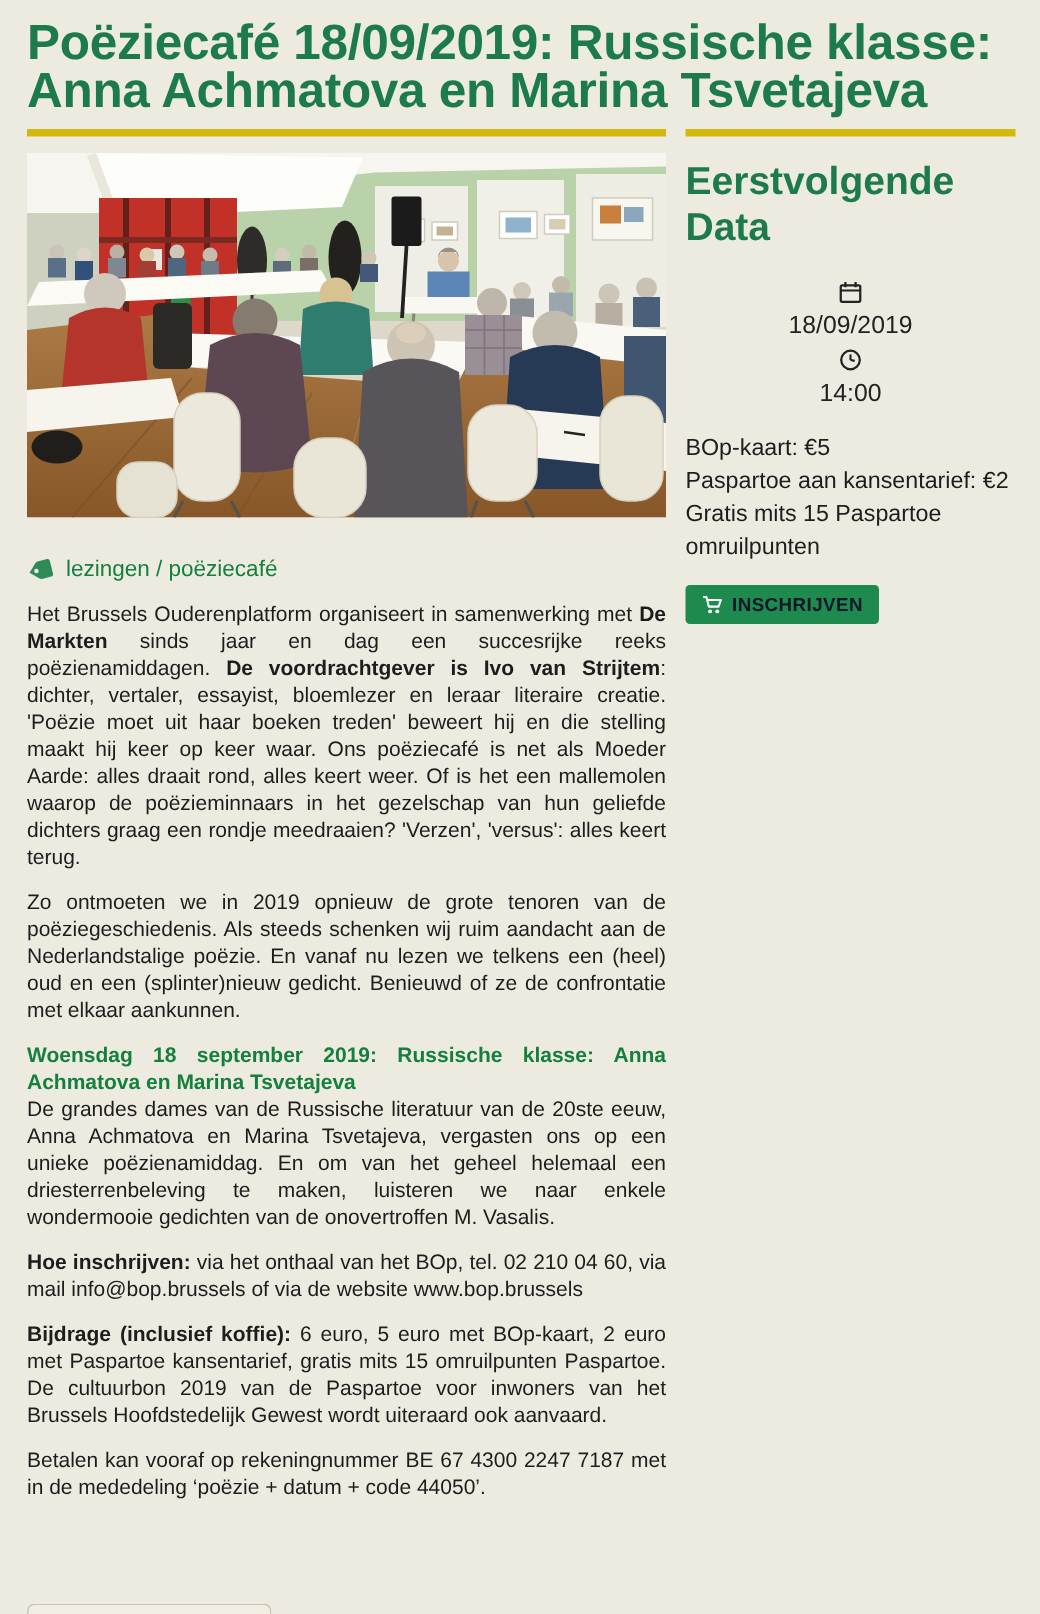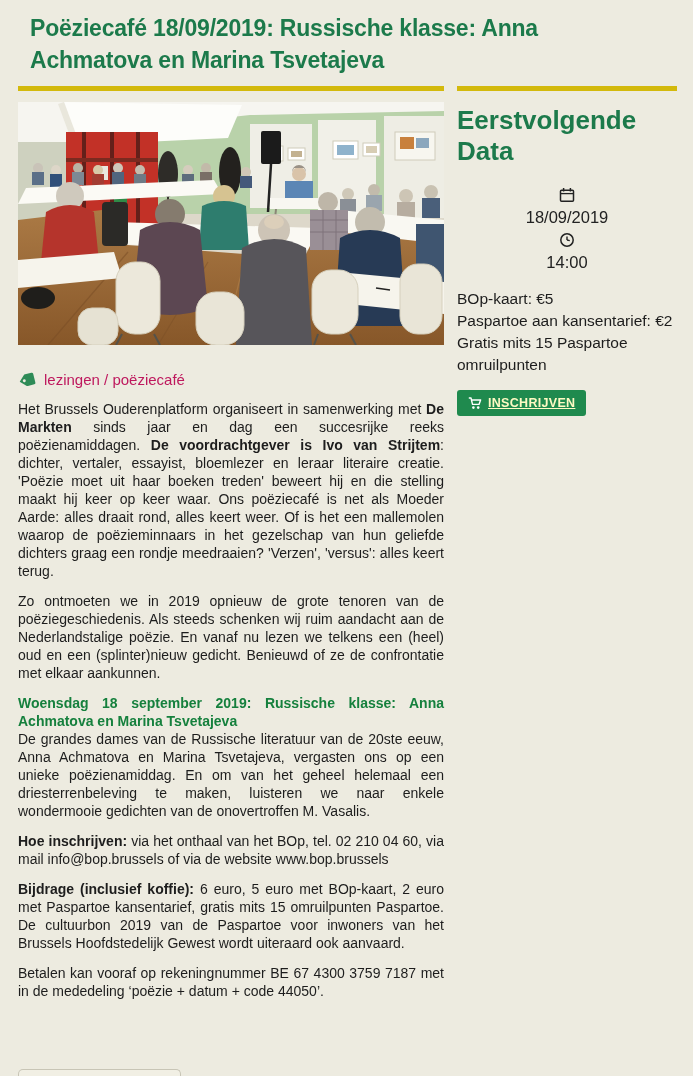--- a/index.html
+++ b/index.html
@@ -7,26 +7,26 @@
   body {
     background: #edebe0;
     font-family: "Liberation Sans", sans-serif;
     color: #1d1d1d;
     position: relative;
     overflow: hidden;
   }
   .page { padding: 8px 16px 0 18px; }
 
   h1.page-title {
-    font-size: 23px;
+    font-size: 33px;
     line-height: 32px;
     font-weight: bold;
     color: #1c7a4b;
     letter-spacing: -0.2px;
-    margin: 4px 12px 10px;
+    margin: 4px 0 10px;
   }
 
   .columns { display: flex; gap: 13px; align-items: flex-start; }
   .col-left  { width: 426px; flex: 0 0 426px; }
   .col-right { flex: 1; min-width: 0; }
 
   .goldbar { height: 5px; background: #d3b90c; }
 
   .photo-wrap { margin-top: 11px; line-height: 0; }
   .photo-wrap svg { display: block; }
@@ -58,42 +58,41 @@
     align-items: center;
     gap: 4px;
   }
   .price-list { margin-top: 16px; font-size: 15.5px; line-height: 22px; color: #1d1d1d; }
   .btn-inschrijven {
     margin-top: 14px;
     display: inline-flex;
     align-items: center;
     gap: 6px;
     background: #1f8a4e;
-    color: #fef9c3;
+    color: #0f172a;
     border: none;
     font-family: "Liberation Sans", sans-serif;
     font-size: 12.5px;
     font-weight: bold;
     letter-spacing: 0.3px;
     padding: 6px 11px;
     border-radius: 3px;
     cursor: pointer;
-    text-decoration: underline;
   }
 
   
   .tag-row {
     margin-top: 26px;
     display: flex;
     align-items: center;
     gap: 8px;
     color: #2e8b57;
     font-size: 15px;
   }
-  .tag-row a { color: #be185d; text-decoration: none; cursor: pointer; }
+  .tag-row a { color: #15803d; text-decoration: none; cursor: pointer; }
   .article { margin-top: 2px; }
   .article p {
     font-size: 14px;
     line-height: 18px;
     text-align: justify;
     margin: 12px 0;
   }
   .article p span.b { font-weight: bold; }
   .article p span.g { font-weight: bold; color: #15803d; }
 
@@ -269,21 +268,21 @@
         </svg>
         <a>lezingen / poëziecafé</a>
       </div>
 
       <div class="article">
           <p><span>Het Brussels Ouderenplatform organiseert in samenwerking met </span><span class="b">De Markten</span><span> sinds jaar en dag een succesrijke reeks poëzienamiddagen. </span><span class="b">De voordrachtgever is Ivo van Strijtem</span><span>: dichter, vertaler, essayist, bloemlezer en leraar literaire creatie. 'Poëzie moet uit haar boeken treden' beweert hij en die stelling maakt hij keer op keer waar. Ons poëziecafé is net als Moeder Aarde: alles draait rond, alles keert weer. Of is het een mallemolen waarop de poëzieminnaars in het gezelschap van hun geliefde dichters graag een rondje meedraaien? 'Verzen', 'versus': alles keert terug.</span></p>
           <p><span>Zo ontmoeten we in 2019 opnieuw de grote tenoren van de poëziegeschiedenis. Als steeds schenken wij ruim aandacht aan de Nederlandstalige poëzie. En vanaf nu lezen we telkens een (heel) oud en een (splinter)nieuw gedicht. Benieuwd of ze de confrontatie met elkaar aankunnen.</span></p>
           <p><span class="g">Woensdag 18 september 2019: Russische klasse: Anna Achmatova en Marina Tsvetajeva</span><br><span>De grandes dames van de Russische literatuur van de 20ste eeuw, Anna Achmatova en Marina Tsvetajeva, vergasten ons op een unieke poëzienamiddag. En om van het geheel helemaal een driesterrenbeleving te maken, luisteren we naar enkele wondermooie gedichten van de onovertroffen M. Vasalis.</span></p>
           <p><span class="b">Hoe inschrijven:</span><span> via het onthaal van het BOp, tel. 02 210 04 60, via mail info@bop.brussels of via de website www.bop.brussels</span></p>
           <p><span class="b">Bijdrage (inclusief koffie):</span><span> 6 euro, 5 euro met BOp-kaart, 2 euro met Paspartoe kansentarief, gratis mits 15 omruilpunten Paspartoe. De cultuurbon 2019 van de Paspartoe voor inwoners van het Brussels Hoofdstedelijk Gewest wordt uiteraard ook aanvaard.</span></p>
-          <p><span>Betalen kan vooraf op rekeningnummer BE 67 4300 3759 7187 met in de mededeling ‘poëzie + datum + code 44050’.</span></p>
+          <p><span>Betalen kan vooraf op rekeningnummer BE 67 4300 2247 7187 met in de mededeling ‘poëzie + datum + code 44050’.</span></p>
         </div>
     </div>
 
     <div class="col-right">
       <div class="goldbar"></div>
 
       <h2 class="sidebar-heading">Eerstvolgende Data</h2>
 
       <div class="date-row">
         <svg width="16" height="16" viewBox="0 0 16 16">

